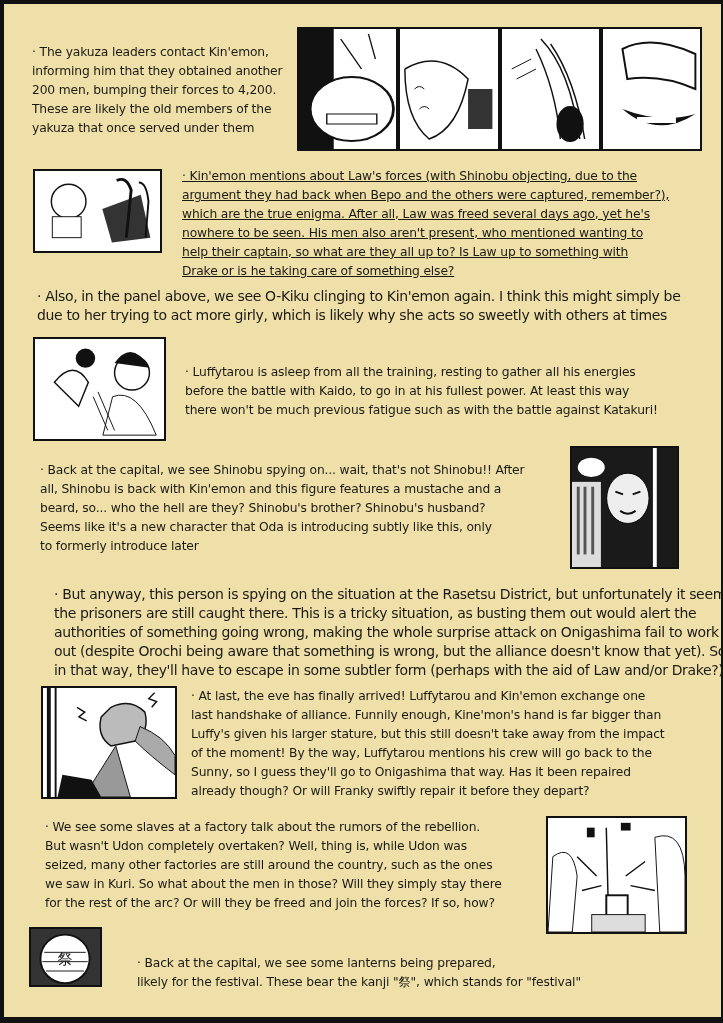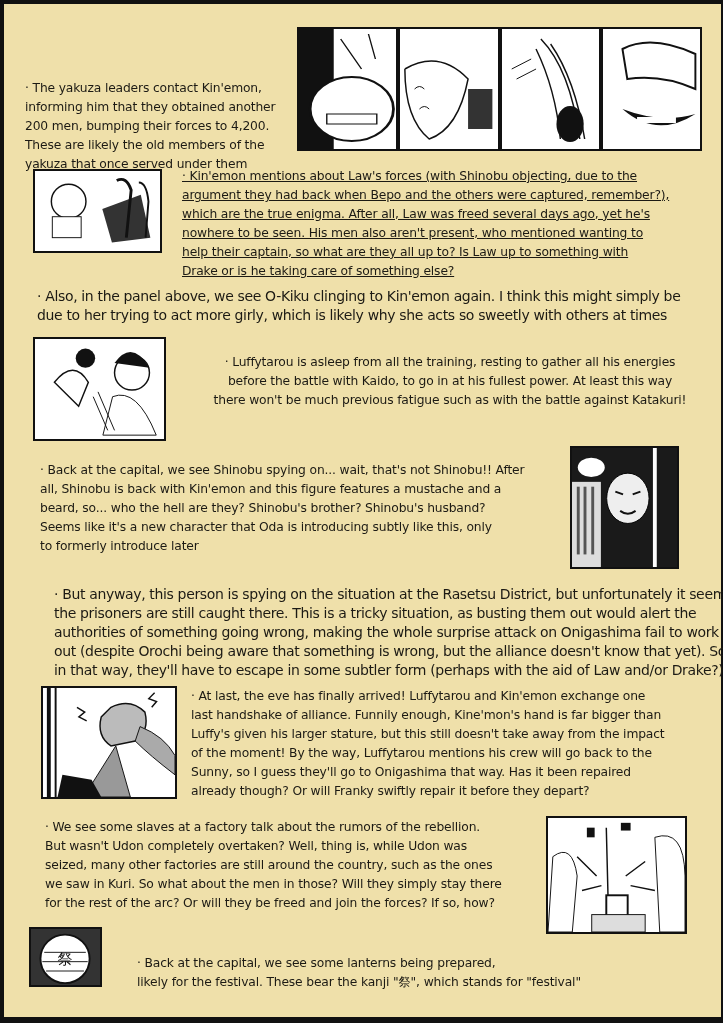--- a/index.html
+++ b/index.html
@@ -23,21 +23,21 @@
   }
   .panel svg { width: 100%; height: 100%; display: block; }
   .strip { display: flex; gap: 4px; background: #111; }
   .strip .cell { flex: 1; background: #fff; position: relative; overflow: hidden; }
 </style>
 </head>
 <body>
 
 <div class="page">
 
-  <div class="txt" style="left:21px; top:39px; width:275px;margin-top:36px;">· The yakuza leaders contact Kin'emon,
+  <div class="txt" style="left:28px; top:39px; width:275px;">· The yakuza leaders contact Kin'emon,
 informing him that they obtained another
 200 men, bumping their forces to 4,200.
 These are likely the old members of the
 yakuza that once served under them</div>
   <div class="panel strip" style="left:293px; top:23px; width:405px; height:124px;">
     <div class="cell">
       <svg viewBox="0 0 70 120" preserveAspectRatio="none">
           <rect x="0" y="0" width="25" height="120" fill="#111"></rect>
           <ellipse cx="38" cy="80" rx="30" ry="32" fill="#fff" stroke="#111" stroke-width="2"></ellipse>
           <rect x="20" y="85" width="36" height="10" fill="#fff" stroke="#111"></rect>
@@ -89,21 +89,21 @@
   <div class="panel" style="left:29px; top:333px; width:133px; height:104px;">
     <svg viewBox="0 0 133 104" preserveAspectRatio="none">
         <path d="M20 45 Q40 20 55 45 L45 70 Z" fill="#fff" stroke="#111" stroke-width="1.5"></path>
         <circle cx="52" cy="20" r="10" fill="#111"></circle>
         <circle cx="100" cy="35" r="18" fill="#fff" stroke="#111" stroke-width="1.5"></circle>
         <path d="M82 25 Q100 0 118 30" fill="#111"></path>
         <path d="M80 60 Q105 50 125 100 L70 100 Z" fill="#fff" stroke="#111"></path>
         <path d="M60 60 L75 95 M65 55 L82 95" stroke="#111"></path>
       </svg>
   </div>
-  <div class="txt" style="left:181px; top:349px; width:530px;text-align:center;">· Luffytarou is asleep from all the training, resting to gather all his energies
+  <div class="txt" style="left:181px; top:359px; width:530px;">· Luffytarou is asleep from all the training, resting to gather all his energies
 before the battle with Kaido, to go in at his fullest power. At least this way
 there won't be much previous fatigue such as with the battle against Katakuri!</div>
 
 
   <div class="txt" style="left:36px; top:457px; width:530px;">· Back at the capital, we see Shinobu spying on... wait, that's not Shinobu!! After
 all, Shinobu is back with Kin'emon and this figure features a mustache and a
 beard, so... who the hell are they? Shinobu's brother? Shinobu's husband?
 Seems like it's a new character that Oda is introducing subtly like this, only
 to formerly introduce later</div>
   <div class="panel" style="left:566px; top:442px; width:109px; height:123px;">

